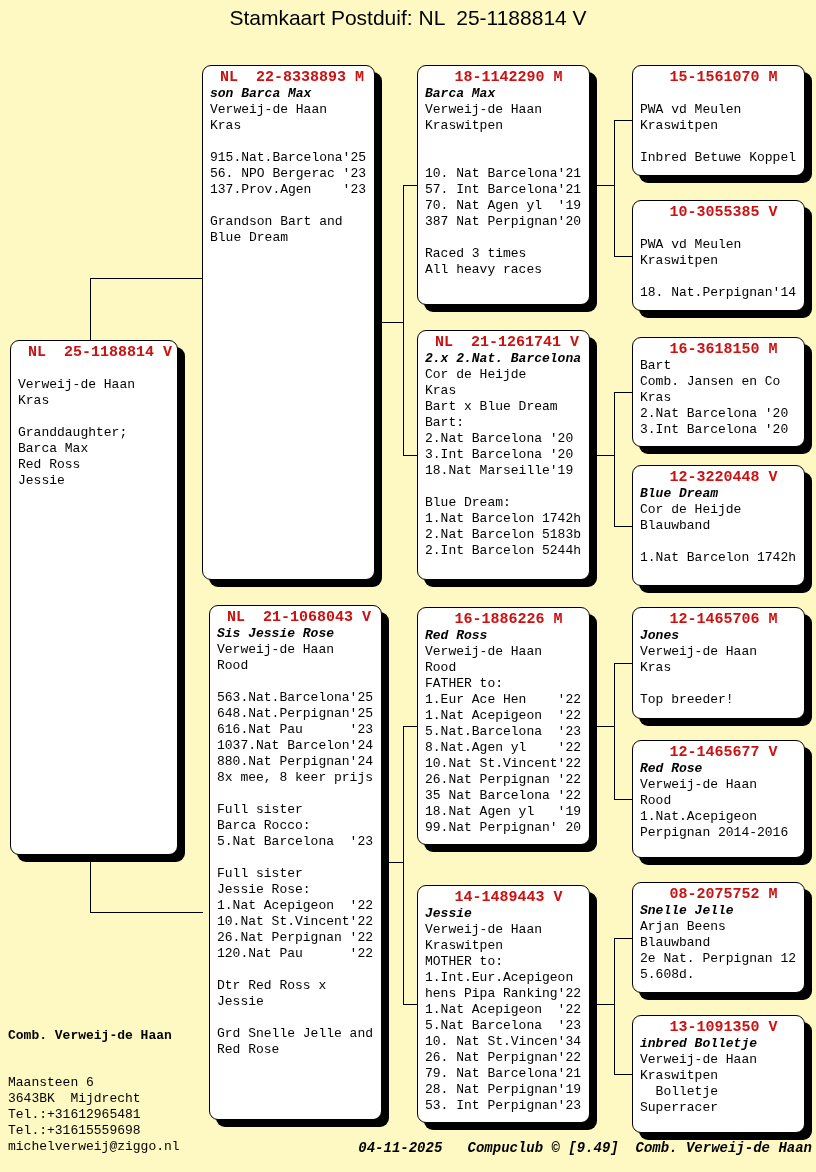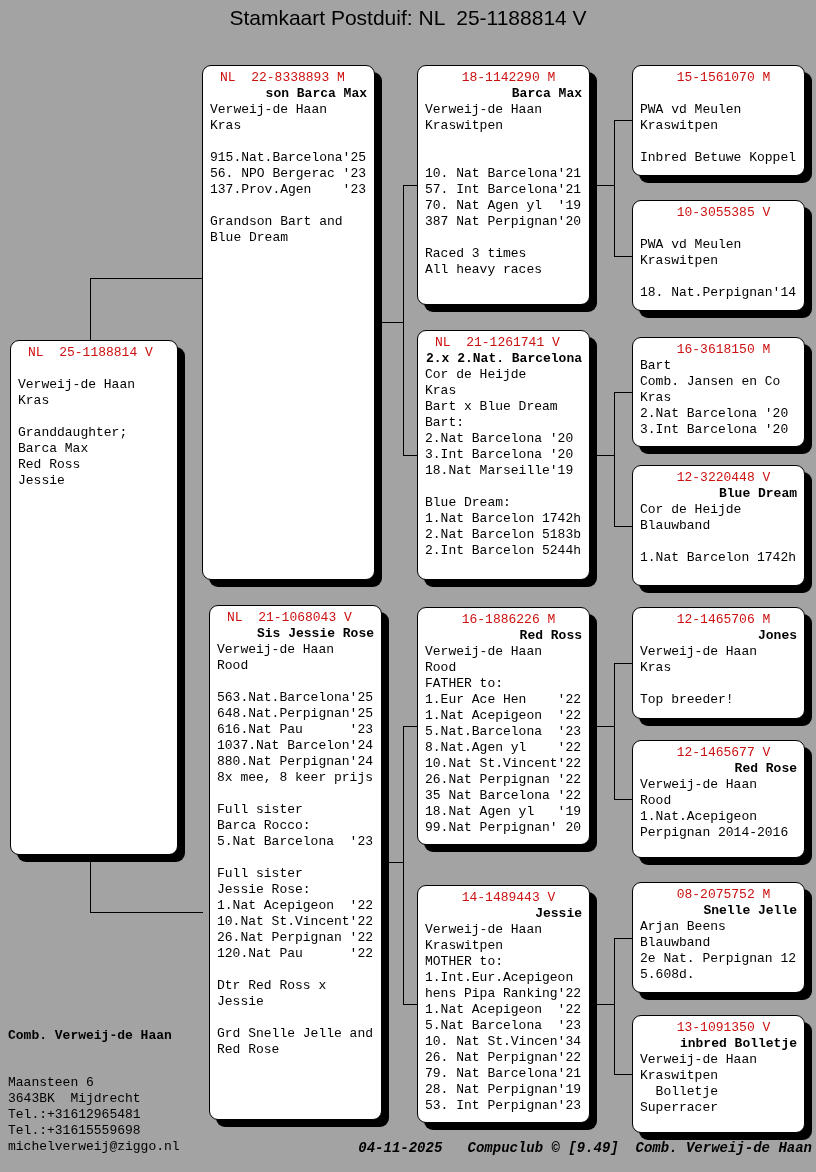--- a/index.html
+++ b/index.html
@@ -1,27 +1,27 @@
 <!DOCTYPE html>
 <html style="--accent: #cc1111;"><head>
 <meta charset="utf-8">
 <style>
   html,body{margin:0;padding:0;background:#fff;}
-  .page{position:relative;width:816px;height:1172px;background:#a3a3a3;
+  .page{position:relative;width:816px;height:1172px;background:#fef9c3;
         font-family:"Liberation Mono",monospace;overflow:hidden;color:#000;}
   .title{position:absolute;top:6px;left:0;width:100%;text-align:center;
          font-family:"Liberation Sans",sans-serif;font-size:21px;white-space:pre;}
   .box{position:absolute;background:#fff;border:1px solid #000;border-radius:9px;
        box-shadow:7px 7px 0 #000;padding:4px 7px;box-sizing:border-box;}
-  .hdr{font-weight:normal;color:var(--accent,#cc1111);font-size:13px;line-height:16px;
+  .hdr{font-weight:bold;color:var(--accent,#cc1111);font-size:15px;line-height:16px;
        height:16px;white-space:pre;text-align:center;padding-left:10px;}
   .hdr.left{text-align:left;}
   .bline{font-size:13px;line-height:16px;height:16px;white-space:pre;}
   .s-b{font-weight:normal;}
-  .s-bi{font-weight:bold;text-align:right;}
+  .s-bi{font-weight:bold;font-style:italic;}
   .ln{position:absolute;background:#000;}
   .owner-block{position:absolute;left:8px;top:1028px;}
   .owner-name{font-size:13px;line-height:16px;font-weight:bold;white-space:pre;}
   .owner-addr{margin-top:31px;}
   .credits{position:absolute;right:4px;top:1140px;font-size:14px;font-style:italic;
            font-weight:bold;white-space:pre;}
 </style>
 </head>
 <body>
 

